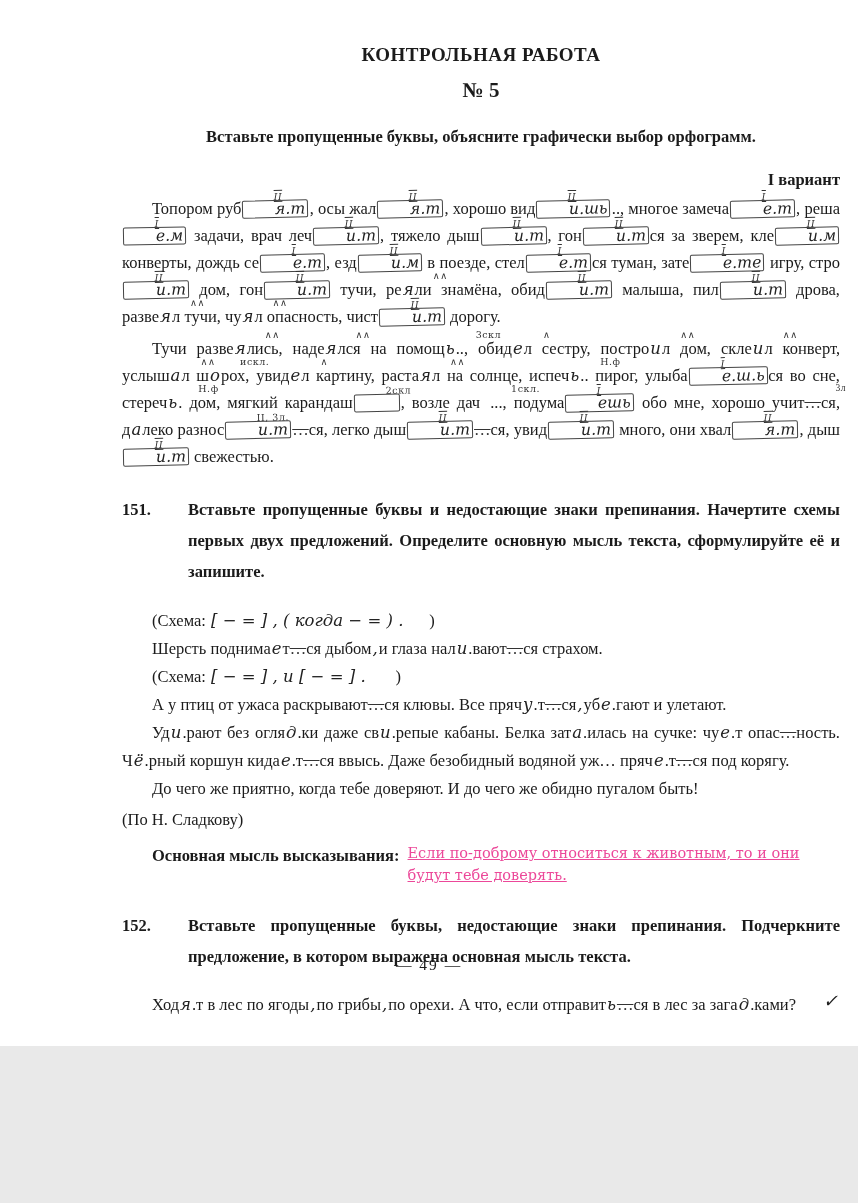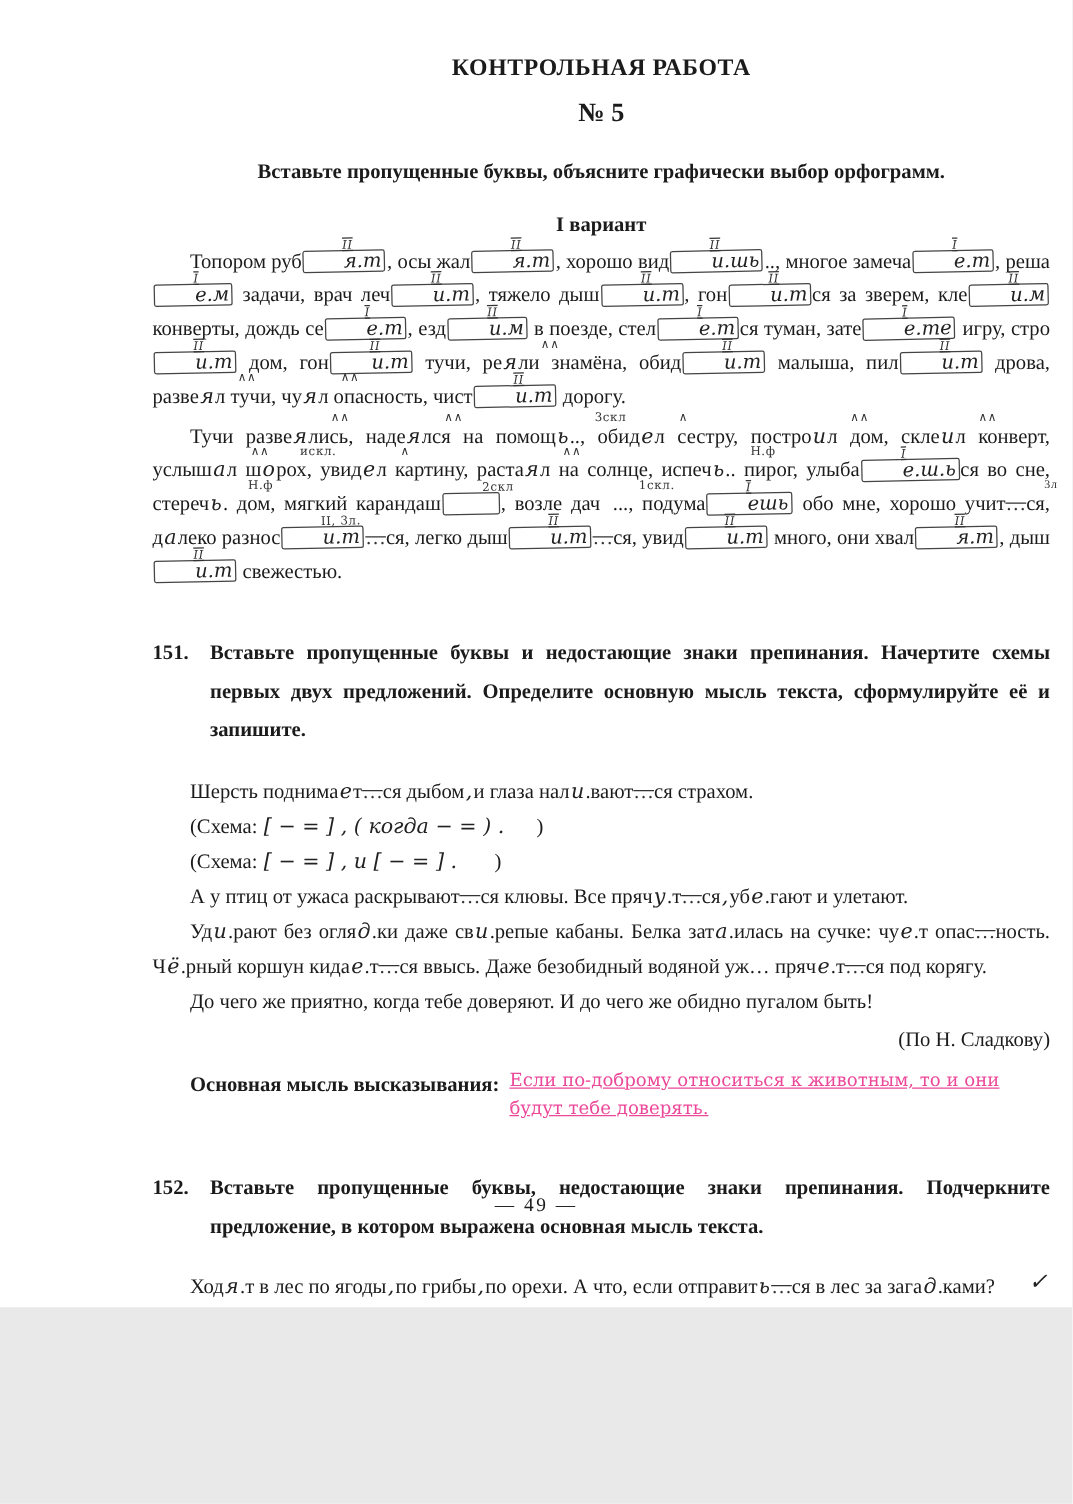--- a/index.html
+++ b/index.html
@@ -5,44 +5,44 @@
   html,body{margin:0;padding:0;background:#e9e9e9;}
   .page{
     position:relative;width:858px;height:1046px;background:#ffffff;
     font-family:"Liberation Serif","DejaVu Serif",serif;color:#1b1b1b;
     font-size:16.5px;overflow:hidden;margin:0 auto;
   }
   .content{padding:44px 18px 0 122px;}
   .title{font-size:19px;font-weight:bold;text-align:center;letter-spacing:.5px;}
   .num{font-size:21px;font-weight:bold;text-align:center;margin-top:12px;}
   .instr{font-weight:bold;text-align:center;margin-top:24px;}
-  .variant-h{font-weight:bold;text-align:center;margin-top:23px;}
+  .variant-h{font-weight:bold;text-align:right;margin-top:23px;}
   p.para{margin:5px 0 0;text-align:justify;text-indent:30px;line-height:27px;}
   
   .ins{position:relative;font-style:italic;font-family:"DejaVu Serif",serif;color:#222;}
   .boxed{
     display:inline-block;border:1.5px solid #444;border-radius:2px;
     padding:0 2px;margin:0 1px;line-height:1.02;font-size:.95em;
     transform:rotate(-1.2deg);
   }
   .hw{padding:0 1px;}
   .mark{
     position:absolute;left:1px;top:-.95em;font-size:9.5px;line-height:1;
     font-style:normal;white-space:nowrap;letter-spacing:.5px;color:#333;
   }
   .roman{font-style:italic;text-decoration:overline underline;}
   .gap-cross{position:relative;text-decoration:line-through;color:#333;}
   
-  .ex{display:flex;margin-top:36px;font-weight:bold;line-height:31px;}
+  .ex{display:flex;margin-top:24px;font-weight:bold;line-height:31px;gap:20px;}
   .ex-num{flex:none;width:46px;}
   .ex-body{flex:1;text-align:justify;}
   .body151{margin-top:20px;line-height:28px;}
   .body152{margin-top:18px;line-height:30px;position:relative;}
   p.bpara{margin:0;text-indent:30px;text-align:justify;}
-  .attrib{text-align:right;margin-top:3px;}
+  .attrib{margin-top:3px;}
   .mi{display:flex;margin-top:8px;}
   .mi-label{font-weight:bold;white-space:nowrap;padding-left:30px;}
   .mi-answer{
     flex:1;margin-left:8px;font-size:14.5px;line-height:22px;
     font-family:"DejaVu Serif",serif;text-decoration:underline;color:#ec4899;
   }
   .check{position:absolute;right:2px;top:-4px;font-size:18px;font-style:italic;color:#222;}
   .pagenum{position:absolute;left:0;right:0;bottom:72px;text-align:center;font-size:15.5px;letter-spacing:2px;}
 </style>
 </head>
@@ -59,22 +59,22 @@
     <p class="para">Топором руб<span class="ins boxed">я.т<i class="mark roman">II</i></span>, осы жал<span class="ins boxed">я.т<i class="mark roman">II</i></span>, хорошо вид<span class="ins boxed">и.шь<i class="mark roman">II</i></span>.., многое замеча<span class="ins boxed">е.т<i class="mark roman">I</i></span>, реша<span class="ins boxed">е.м<i class="mark roman">I</i></span> задачи, врач леч<span class="ins boxed">и.т<i class="mark roman">II</i></span>, тяжело дыш<span class="ins boxed">и.т<i class="mark roman">II</i></span>, гон<span class="ins boxed">и.т<i class="mark roman">II</i></span>ся за зверем, кле<span class="ins boxed">и.м<i class="mark roman">II</i></span> конверты, дождь се<span class="ins boxed">е.т<i class="mark roman">I</i></span>, езд<span class="ins boxed">и.м<i class="mark roman">II</i></span> в поезде, стел<span class="ins boxed">е.т<i class="mark roman">I</i></span>ся туман, зате<span class="ins boxed">е.те<i class="mark roman">I</i></span> игру, стро<span class="ins boxed">и.т<i class="mark roman">II</i></span> дом, гон<span class="ins boxed">и.т<i class="mark roman">II</i></span> тучи, ре<span class="ins hw">я<i class="mark">∧∧</i></span>ли знамёна, обид<span class="ins boxed">и.т<i class="mark roman">II</i></span> малыша, пил<span class="ins boxed">и.т<i class="mark roman">II</i></span> дрова, разве<span class="ins hw">я<i class="mark">∧∧</i></span>л тучи, чу<span class="ins hw">я<i class="mark">∧∧</i></span>л опасность, чист<span class="ins boxed">и.т<i class="mark roman">II</i></span> дорогу.</p>
 
     <p class="para">Тучи разве<span class="ins hw">я<i class="mark">∧∧</i></span>лись, наде<span class="ins hw">я<i class="mark">∧∧</i></span>лся на помощ<span class="ins hw">ь<i class="mark">3скл</i></span>.., обид<span class="ins hw">е<i class="mark">∧</i></span>л сестру, постро<span class="ins hw">и<i class="mark">∧∧</i></span>л дом, скле<span class="ins hw">и<i class="mark">∧∧</i></span>л конверт, услыш<span class="ins hw">а<i class="mark">∧∧</i></span>л ш<span class="ins hw">о<i class="mark">искл.</i></span>рох, увид<span class="ins hw">е<i class="mark">∧</i></span>л картину, раста<span class="ins hw">я<i class="mark">∧∧</i></span>л на солнце, испеч<span class="ins hw">ь<i class="mark">Н.ф</i></span>.. пирог, улыба<span class="ins boxed">е.ш.ь<i class="mark roman">I</i></span>ся во сне, стереч<span class="ins hw">ь<i class="mark">Н.ф</i></span>. дом, мягкий карандаш<span class="ins boxed">&nbsp;&nbsp;<i class="mark">2скл</i></span>, возле дач<span class="ins hw">&nbsp;<i class="mark">1скл.</i></span>..., подума<span class="ins boxed">ешь<i class="mark roman">I</i></span> обо мне, хорошо учит<span class="gap-cross">…<i class="mark">3л</i></span>ся, д<span class="ins hw">а</span>леко разнос<span class="ins boxed">и.т<i class="mark">II, 3л.</i></span><span class="gap-cross">…</span>ся, легко дыш<span class="ins boxed">и.т<i class="mark roman">II</i></span><span class="gap-cross">…</span>ся, увид<span class="ins boxed">и.т<i class="mark roman">II</i></span> много, они хвал<span class="ins boxed">я.т<i class="mark roman">II</i></span>, дыш<span class="ins boxed">и.т<i class="mark roman">II</i></span> свежестью.</p>
 
     <div class="ex">
       <span class="ex-num">151.</span>
       <span class="ex-body">Вставьте пропущенные буквы и недостающие знаки препинания. Начертите схемы первых двух предложений. Определите основную мысль текста, сформулируйте её и запишите.</span>
     </div>
 
     <div class="body151">
+      <p class="bpara">(Схема: <span class="ins hw">[ − = ] , ( когда  −  = ) .</span>&nbsp;&nbsp;&nbsp;&nbsp;&nbsp;&nbsp;)</p>
       <p class="bpara">Шерсть поднима<span class="ins hw">е</span>т<span class="gap-cross">…</span>ся дыбом<span class="ins hw">,</span>и глаза нал<span class="ins hw">и</span>.вают<span class="gap-cross">…</span>ся страхом.</p>
-      <p class="bpara">(Схема: <span class="ins hw">[ − = ] , ( когда  −  = ) .</span>&nbsp;&nbsp;&nbsp;&nbsp;&nbsp;&nbsp;)</p>
       <p class="bpara">(Схема: <span class="ins hw">[ − = ] ,  и  [ − = ] .</span>&nbsp;&nbsp;&nbsp;&nbsp;&nbsp;&nbsp;&nbsp;)</p>
       <p class="bpara">А у птиц от ужаса раскрывают<span class="gap-cross">…</span>ся клювы. Все пряч<span class="ins hw">у</span>.т<span class="gap-cross">…</span>ся<span class="ins hw">,</span>уб<span class="ins hw">е</span>.гают и улетают.</p>
       <p class="bpara">Уд<span class="ins hw">и</span>.рают без огля<span class="ins hw">д</span>.ки даже св<span class="ins hw">и</span>.репые кабаны. Белка зат<span class="ins hw">а</span>.илась на сучке: чу<span class="ins hw">е</span>.т опас<span class="gap-cross">…</span>ность. Ч<span class="ins hw">ё</span>.рный коршун кида<span class="ins hw">е</span>.т<span class="gap-cross">…</span>ся ввысь. Даже безобидный водяной уж… пряч<span class="ins hw">е</span>.т<span class="gap-cross">…</span>ся под корягу.</p>
       <p class="bpara">До чего же приятно, когда тебе доверяют. И до чего же обидно пугалом быть!</p>
       <div class="attrib">(По Н. Сладкову)</div>
       <div class="mi">
         <span class="mi-label">Основная мысль высказывания:</span>
         <span class="mi-answer">Если по-доброму относиться к животным, то и они будут тебе доверять.</span>
       </div>
     </div>

